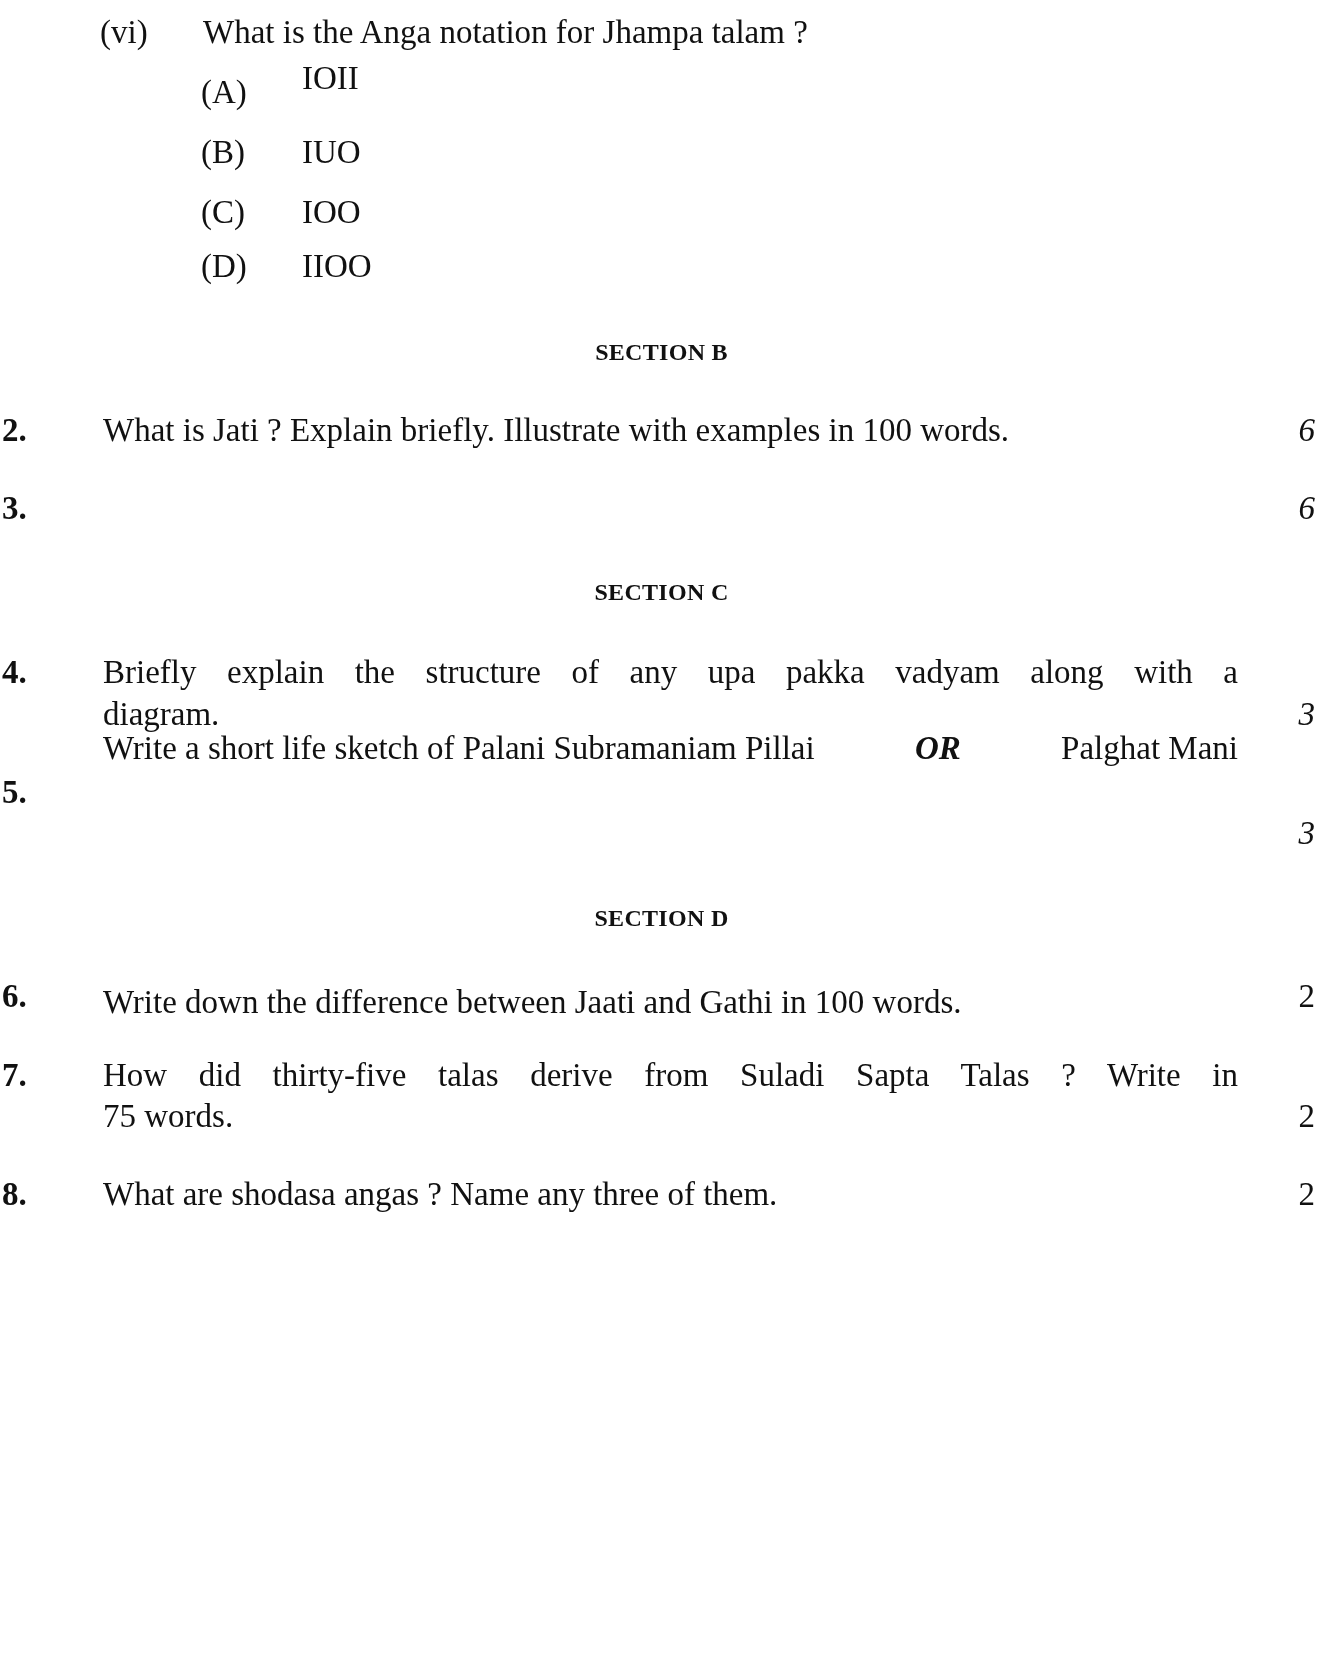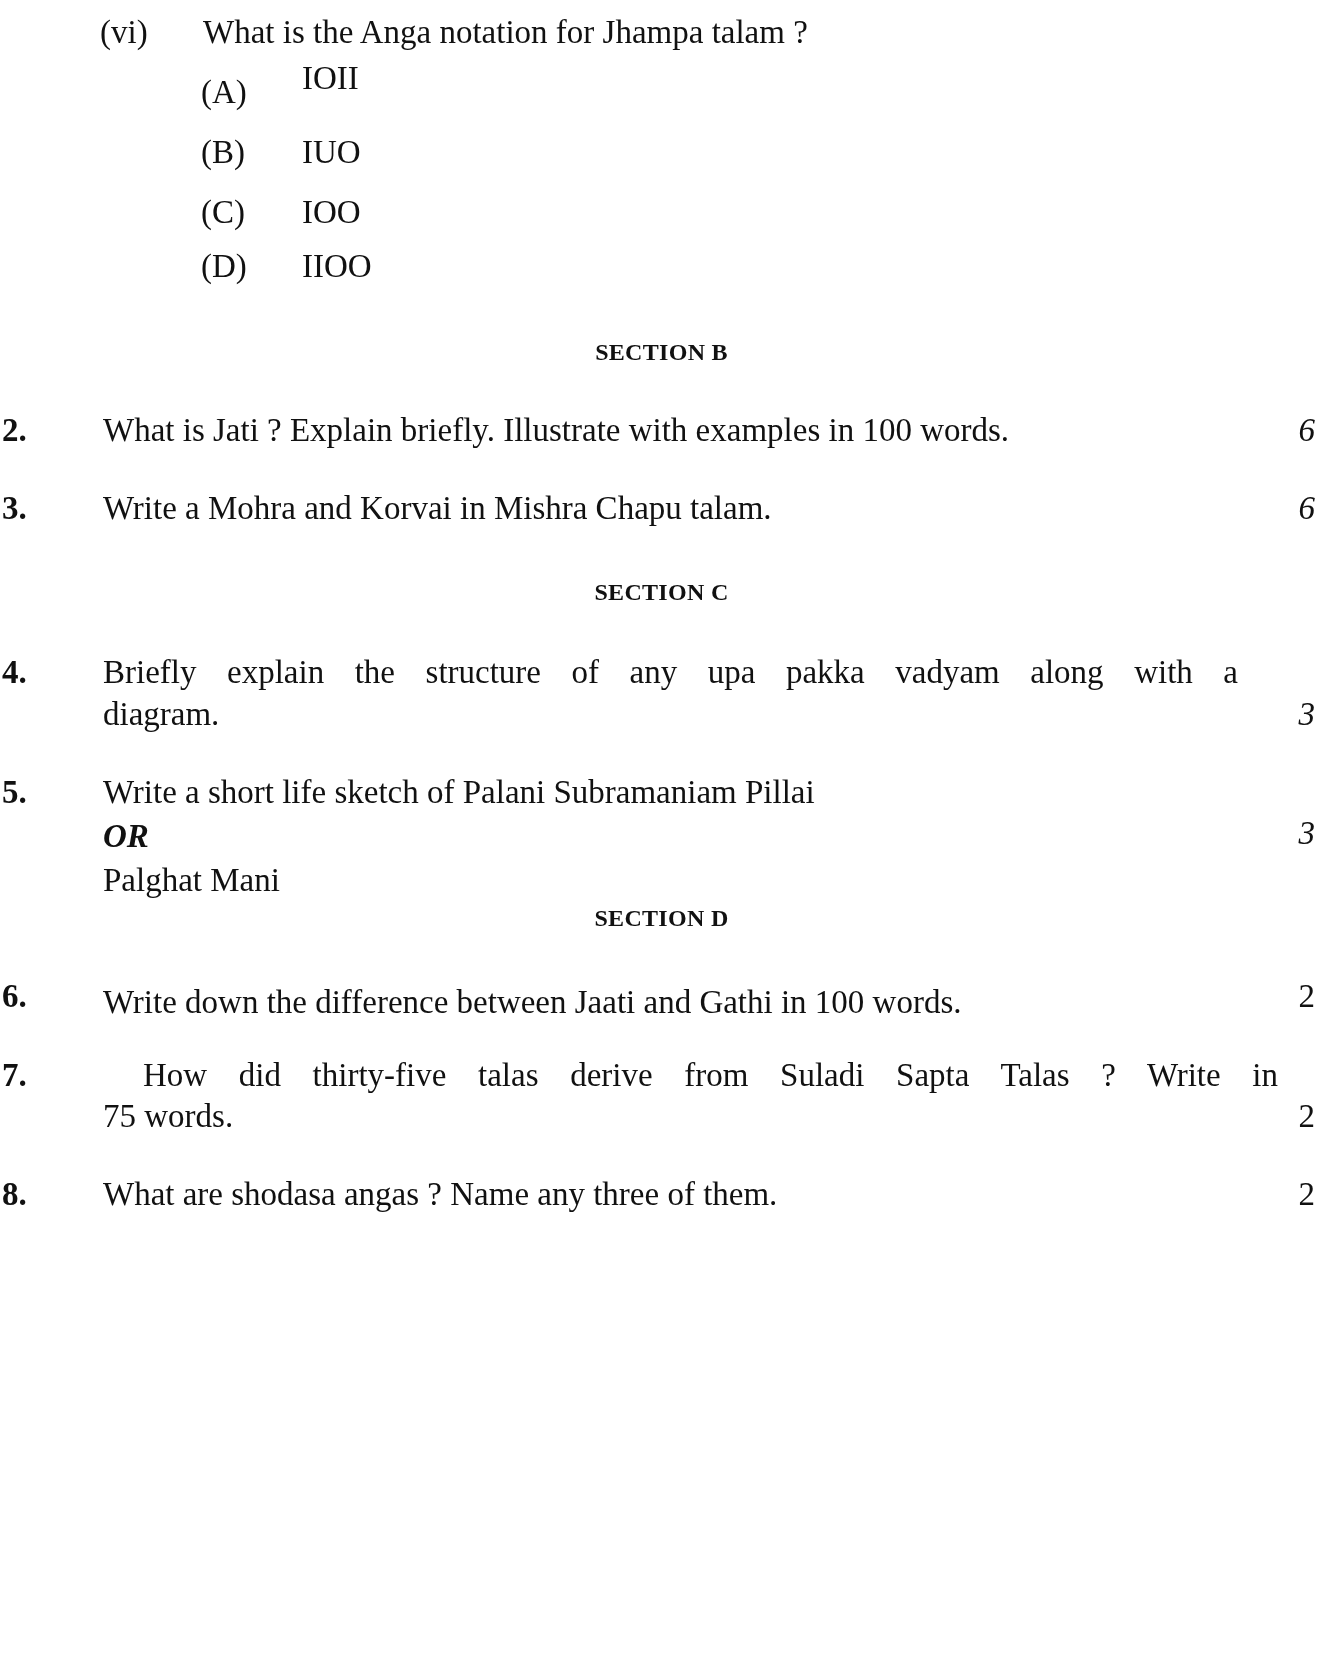--- a/index.html
+++ b/index.html
@@ -45,46 +45,45 @@
   <div class="abs txt optlabel" style="top:244px;">(D)</div>
   <div class="abs txt optval" style="top:244px;">IIOO</div>
 
   <div class="section" style="top:330px;">SECTION B</div>
 
   <div class="abs txt qnum" style="top:408px;">2.</div>
   <div class="abs txt" style="top:408px; left:103px;">What is Jati ? Explain briefly. Illustrate with examples in 100 words.</div>
   <div class="abs txt marks" style="top:408px;">6</div>
 
   <div class="abs txt qnum" style="top:486px;">3.</div>
-  <div class="abs txt" style="top:486px; left:103px;">Write a Mohra and Korvai in Mishra Chapu talam.</div>
   <div class="abs txt marks" style="top:486px;">6</div>
 
   <div class="section" style="top:570px;">SECTION C</div>
 
   <div class="abs txt qnum" style="top:650px;">4.</div>
   <div class="abs txt" style="top:650px; left:103px; width:1135px; text-align:justify; text-align-last:justify; white-space:normal;">Briefly explain the structure of any upa pakka vadyam along with a</div>
   <div class="abs txt" style="top:692px; left:103px;">diagram.</div>
   <div class="abs txt marks" style="top:692px;">3</div>
 
   <div class="abs txt qnum" style="top:770px;">5.</div>
-  <div class="abs txt" style="top:770px; left:103px; width:1135px; display:flex; justify-content:space-between;flex-direction:column;">
+  <div class="abs txt" style="top:726px; left:103px; width:1135px; display:flex; justify-content:space-between;">
     <span>Write a short life sketch of Palani Subramaniam Pillai</span>
     <span class="bi">OR</span>
     <span>Palghat Mani</span>
   </div>
   <div class="abs txt marks" style="top:811px;">3</div>
 
   <div class="section" style="top:896px;">SECTION D</div>
 
   <div class="abs txt qnum" style="top:974px;">6.</div>
   <div class="abs txt" style="top:980px; left:103px;">Write down the difference between Jaati and Gathi in 100 words.</div>
   <div class="abs txt marks" style="top:974px; font-style:normal;">2</div>
 
   <div class="abs txt qnum" style="top:1053px;">7.</div>
-  <div class="abs txt" style="top:1053px; left:103px; width:1135px; text-align:justify; text-align-last:justify; white-space:normal;margin-left:40px;">How did thirty-five talas derive from Suladi Sapta Talas ? Write in</div>
+  <div class="abs txt" style="top:1053px; left:103px; width:1135px; text-align:justify; text-align-last:justify; white-space:normal;">How did thirty-five talas derive from Suladi Sapta Talas ? Write in</div>
   <div class="abs txt" style="top:1094px; left:103px;">75 words.</div>
   <div class="abs txt marks" style="top:1094px; font-style:normal;">2</div>
 
   <div class="abs txt qnum" style="top:1172px;">8.</div>
   <div class="abs txt" style="top:1172px; left:103px;">What are shodasa angas ? Name any three of them.</div>
   <div class="abs txt marks" style="top:1172px; font-style:normal;">2</div>
 
 </div>
 
 </body></html>

